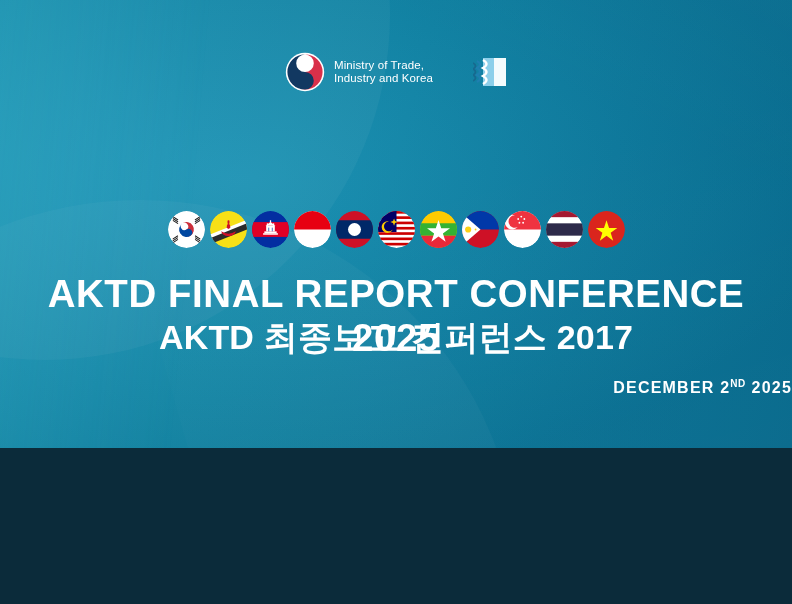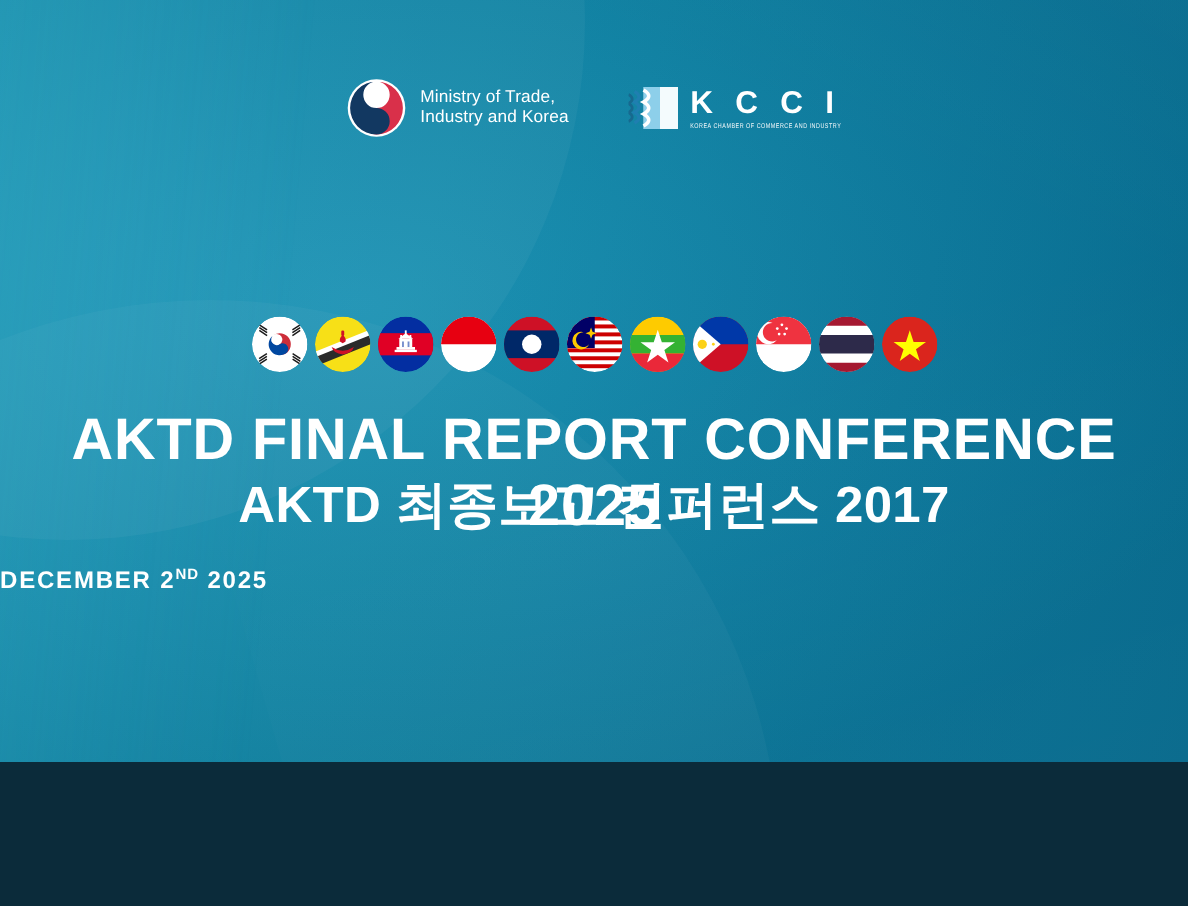--- a/index.html
+++ b/index.html
@@ -6,21 +6,21 @@
     margin: 0;
     padding: 0;
     background: #0b2b3a;
   }
   body {
     font-family: "Liberation Sans", sans-serif;
   }
   .slide {
     position: relative;
     width: 792px;
-    height: 508px;
+    height: 448px;
     overflow: hidden;
     background: #a21caf;
   }
   
   .bg-base {
     position: absolute;
     inset: 0;
     background: linear-gradient(105deg,
         #1296b8 0%,
         #0f8fb2 22%,
@@ -210,21 +210,21 @@
     font-weight: bold;
     font-size: 34px;
     line-height: 40px;
     letter-spacing: 0.2px;
   }
   .date-line {
     position: absolute;
     left: 0;
     right: 0;
     top: 374px;
-    text-align: left;
+    text-align: right;
     color: #ffffff;
     font-weight: bold;
     font-size: 16px;
     line-height: 20px;
     letter-spacing: 1.2px;
   }
   .date-line sup {
     font-size: 10px;
     letter-spacing: 0.6px;
     vertical-align: super;
@@ -261,24 +261,20 @@
 
     <div class="logo kcci">
       <svg class="kcci-mark" viewBox="0 0 34 30">
         <rect x="10" y="1" width="23" height="28" fill="#ffffff"></rect>
         <rect x="10" y="1" width="23" height="28" fill="#2fa8d8" opacity="0.55"></rect>
         <path d="M10 3 q7 4 0 8 q7 4 0 8 q7 4 0 8" fill="none" stroke="#ffffff" stroke-width="2.4"></path>
         <path d="M4 4 q6 3.5 0 7 q6 3.5 0 7 q6 3.5 0 7" fill="none" stroke="#1f7fb0" stroke-width="2.2"></path>
         <path d="M0 6 q5 3 0 6 q5 3 0 6 q5 3 0 6" fill="none" stroke="#17698f" stroke-width="1.8"></path>
         <rect x="21" y="1" width="12" height="28" fill="#ffffff" opacity="0.9"></rect>
       </svg>
-      <div class="kcci-type">
-        <div class="kcci-word">K C C I</div>
-        <div class="kcci-sub">KOREA CHAMBER OF COMMERCE AND INDUSTRY</div>
-      </div>
     </div>
 
 
   </div>
 
   <div class="flag-row">
 
     <div class="flag">
       <svg viewBox="0 0 60 60">
         <circle cx="30" cy="30" r="30" fill="#ffffff"></circle>

